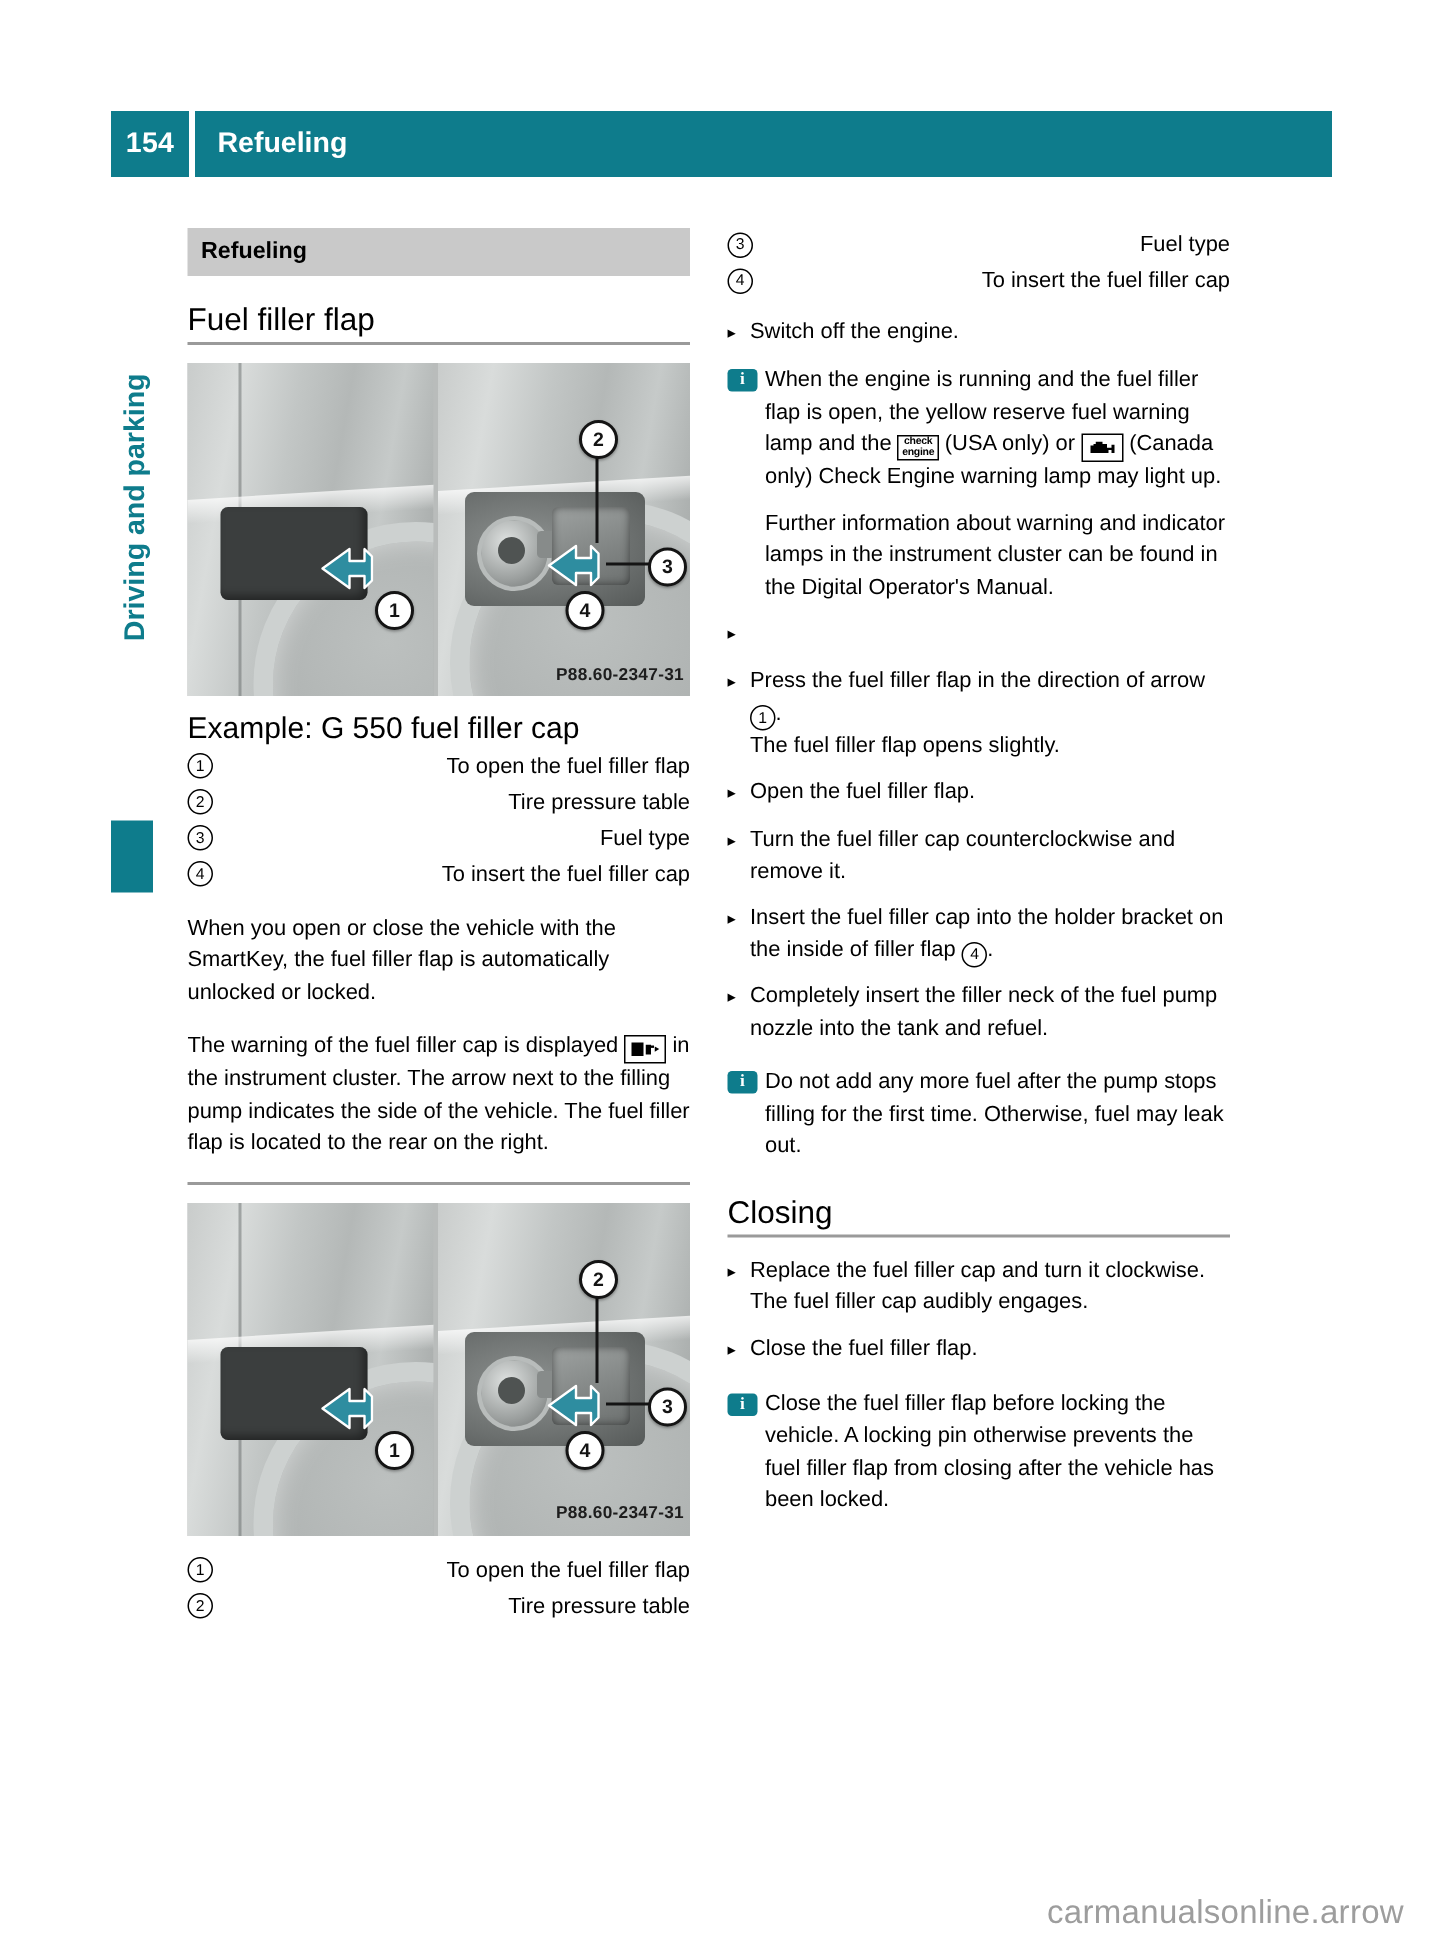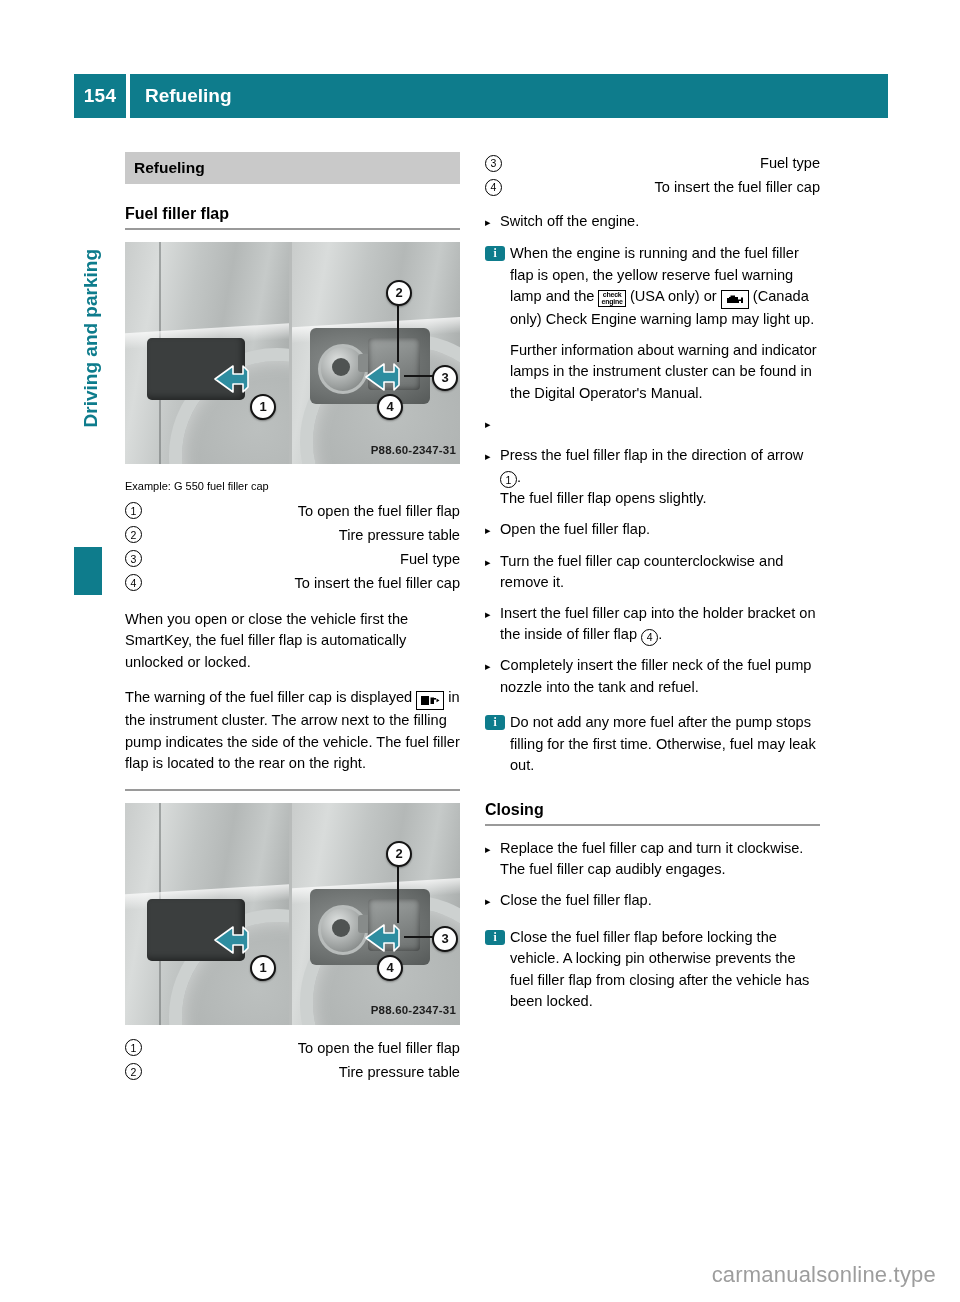--- a/index.html
+++ b/index.html
@@ -101,22 +101,22 @@
   .section-band {
     background: #c9c9c9;
     font-weight: bold;
     font-size: 15.5px;
     padding: 5px 0 5px 9px;
     margin: 0 0 19px 0;
   }
 
   
   .subhead {
-    font-weight: bold;
-    font-size: 16px;
+    font-weight: normal;
+    font-size: 21px;
     margin: 0 0 4px 0;
   }
   .rule {
     height: 2px;
     background: #9a9a9a;
     margin: 0 0 12px 0;
   }
   .rule.thin { height: 1.5px; }
 
   
@@ -256,21 +256,21 @@
     font-size: 11.5px;
     font-weight: bold;
     color: #1d1d1d;
     font-family: "Liberation Sans", sans-serif;
     letter-spacing: .2px;
   }
 
   
   .fig-caption {
     margin: 1px 0 2px 0;
-    font-size: 11px;
+    font-size: 20px;
   }
   .legend {
     margin: 0 0 14px 0;
   }
   .legend-row {
     display: flex;
     align-items: flex-start;
     margin-bottom: 1px;
     line-height: 23px;
   }
@@ -458,21 +458,21 @@
     <div class="legend-row">
       <span class="legend-num"><span class="num-circle">3</span></span>
       <span class="legend-text">Fuel type</span>
     </div>
     <div class="legend-row">
       <span class="legend-num"><span class="num-circle">4</span></span>
       <span class="legend-text">To insert the fuel filler cap</span>
     </div>
   </div>
 
-  <p class="para">When you open or close the vehicle first the SmartKey, the fuel filler flap is automatically unlocked or locked.</p>
+  <p class="para">When you open or close the vehicle with the SmartKey, the fuel filler flap is automatically unlocked or locked.</p>
 
   <p class="para">
     <span>The warning of the fuel filler cap is displayed</span>
     <span class="ico-box">
       <svg width="20" height="11" viewBox="0 0 20 11">
         <rect x="1" y="1" width="8" height="9" fill="#000"></rect>
         <rect x="10.5" y="2.5" width="3.5" height="6.5" fill="#000"></rect>
         <rect x="14" y="3" width="2" height="1.6" fill="#000"></rect>
         <polygon points="16.5,3.6 19.5,5.4 16.5,7.2" fill="#000"></polygon>
       </svg>
@@ -627,13 +627,13 @@
     <div class="note">
       <span class="note-icon">i</span>
       <span class="note-body">
         <p>Close the fuel filler flap before locking the vehicle. A locking pin otherwise prevents the fuel filler flap from closing after the vehicle has been locked.</p>
       </span>
     </div>
   </div>
 
 </div>
 
-<div class="watermark">carmanualsonline.type</div>
+<div class="watermark">carmanualsonline.arrow</div>
 
 </body></html>

